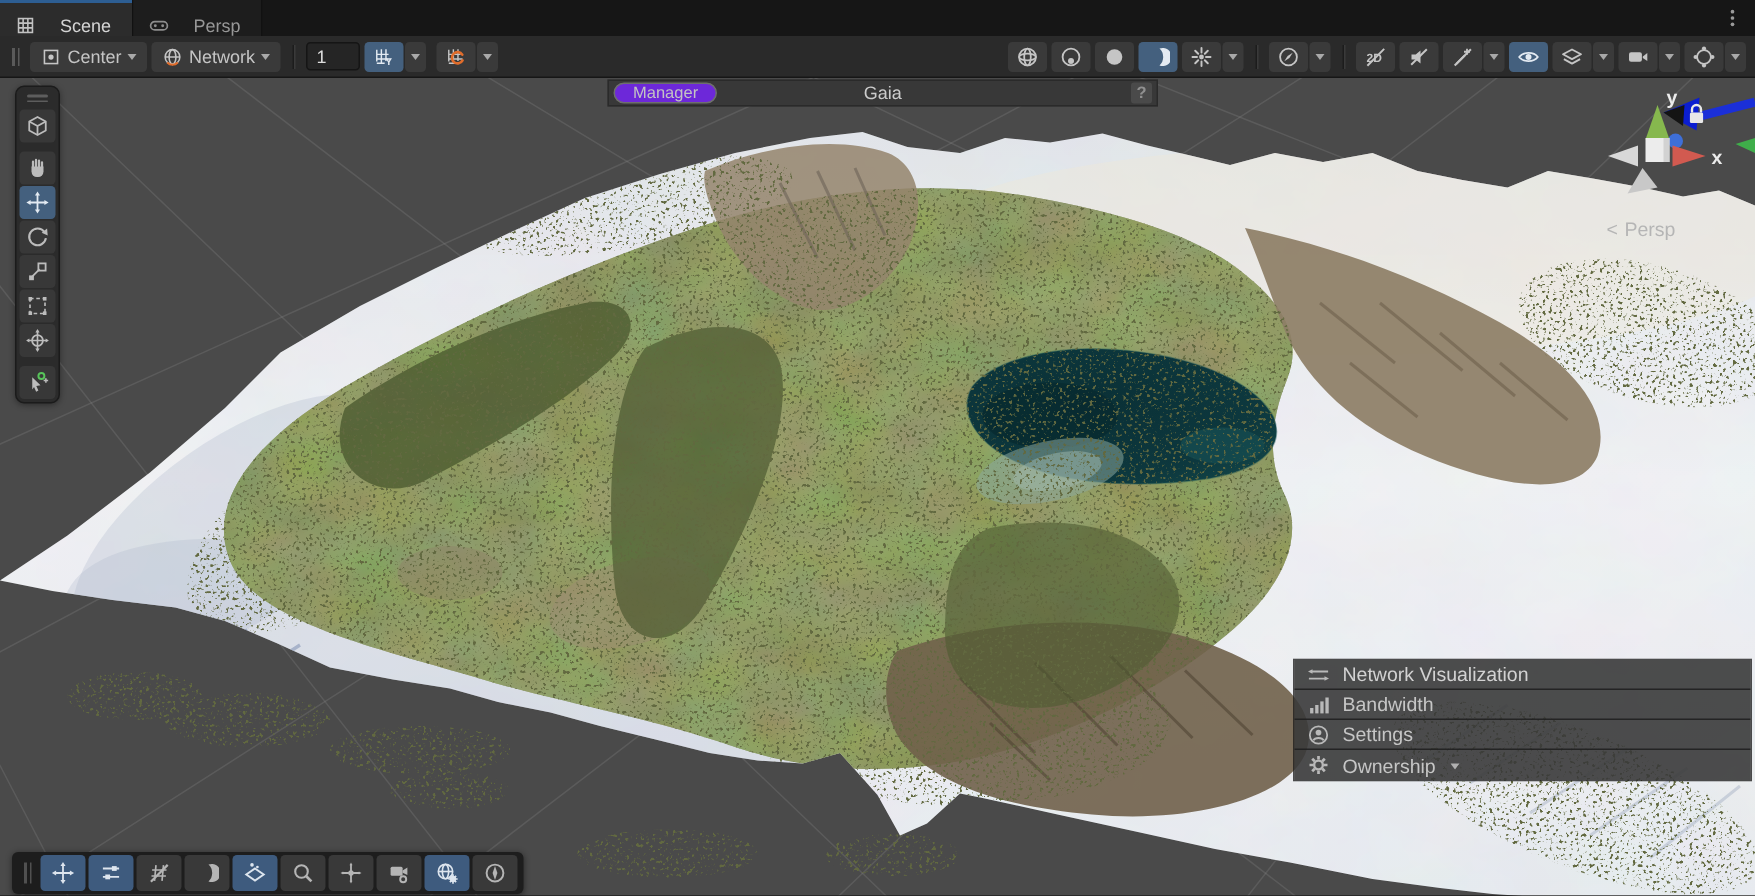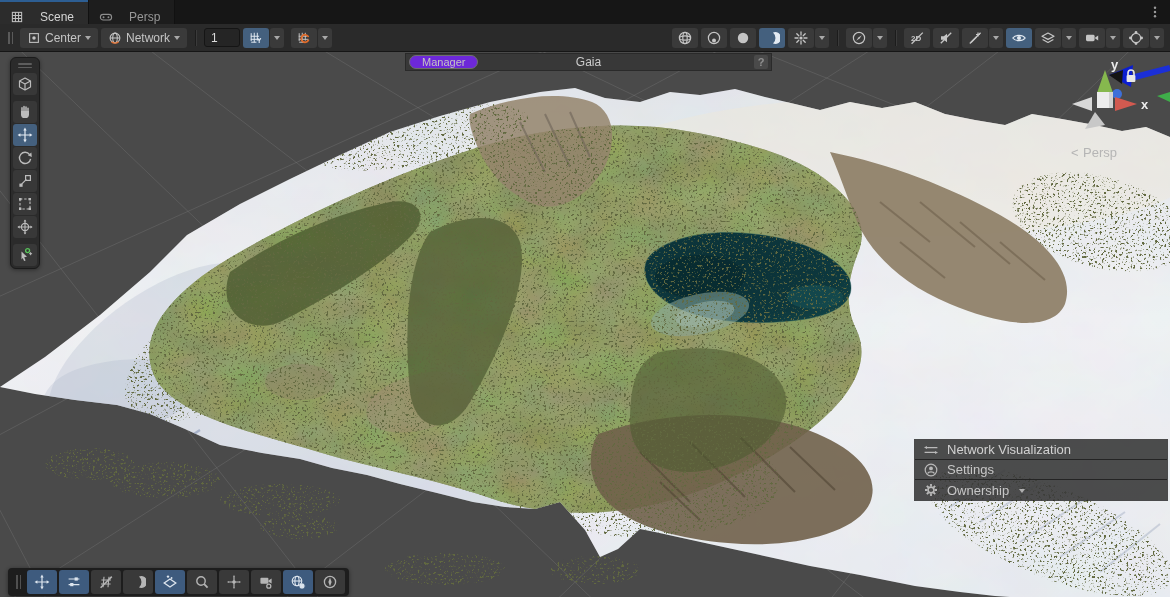--- a/index.html
+++ b/index.html
@@ -48,21 +48,21 @@
   .tool-btn.active{background:#44607e;color:#e3eaf2}
   .tool-gap{height:4px}
 
   
   .bbar{position:absolute;left:8px;bottom:3px;height:28px;background:#1d1d1d;border-radius:4px;display:flex;align-items:center;padding:0 4px;gap:2px;box-shadow:0 1px 4px rgba(0,0,0,.45)}
   .bbar .grip i{height:14px;background:#505050}
   .bbtn{width:30px;height:24px;display:flex;align-items:center;justify-content:center;background:#393939;border:none;border-radius:3px;color:#b5b5b5;cursor:pointer}
   .bbtn.active{background:#3e5b7e;color:#dde5ee}
 
   
-  .netpanel{position:absolute;right:2px;top:387px;width:254px;background:rgba(40,40,40,.55);border:1px solid rgba(20,20,20,.5);color:#c6c6c6;font-size:13px}
+  .netpanel{position:absolute;right:2px;top:387px;width:306px;background:rgba(40,40,40,.55);border:1px solid rgba(20,20,20,.5);color:#c6c6c6;font-size:13px}
   .netrow{display:flex;align-items:center;gap:8px;height:20px;padding:0 8px;background:rgba(62,62,62,.78);border-bottom:1px solid rgba(30,30,30,.85);cursor:pointer}
   .netrow:last-child{border-bottom:none}
   .netrow .ic{color:#b9b9b9}
   .netrow .caret{border-top-color:#b0b0b0;margin-left:2px}
   .nethead{color:#d2d2d2}
 
   
   .axis-gizmo{position:absolute;left:1045px;top:5px;width:125px;height:110px}
 </style>
 </head>
@@ -758,20 +758,26 @@
 
     <div class="netpanel">
       <div class="netrow nethead">
         <svg class="ic">
             <use href="#i-netgrip"></use>
           </svg>
         <span>Network Visualization</span>
       </div>
       <div class="netrow">
         <svg class="ic">
+            <use href="#i-bars"></use>
+          </svg>
+        <span>Bandwidth</span>
+      </div>
+      <div class="netrow">
+        <svg class="ic">
             <use href="#i-person"></use>
           </svg>
         <span>Settings</span>
       </div>
       <div class="netrow">
         <svg class="ic">
             <use href="#i-gear"></use>
           </svg>
         <span>Ownership</span>
         <span class="caret"></span>

